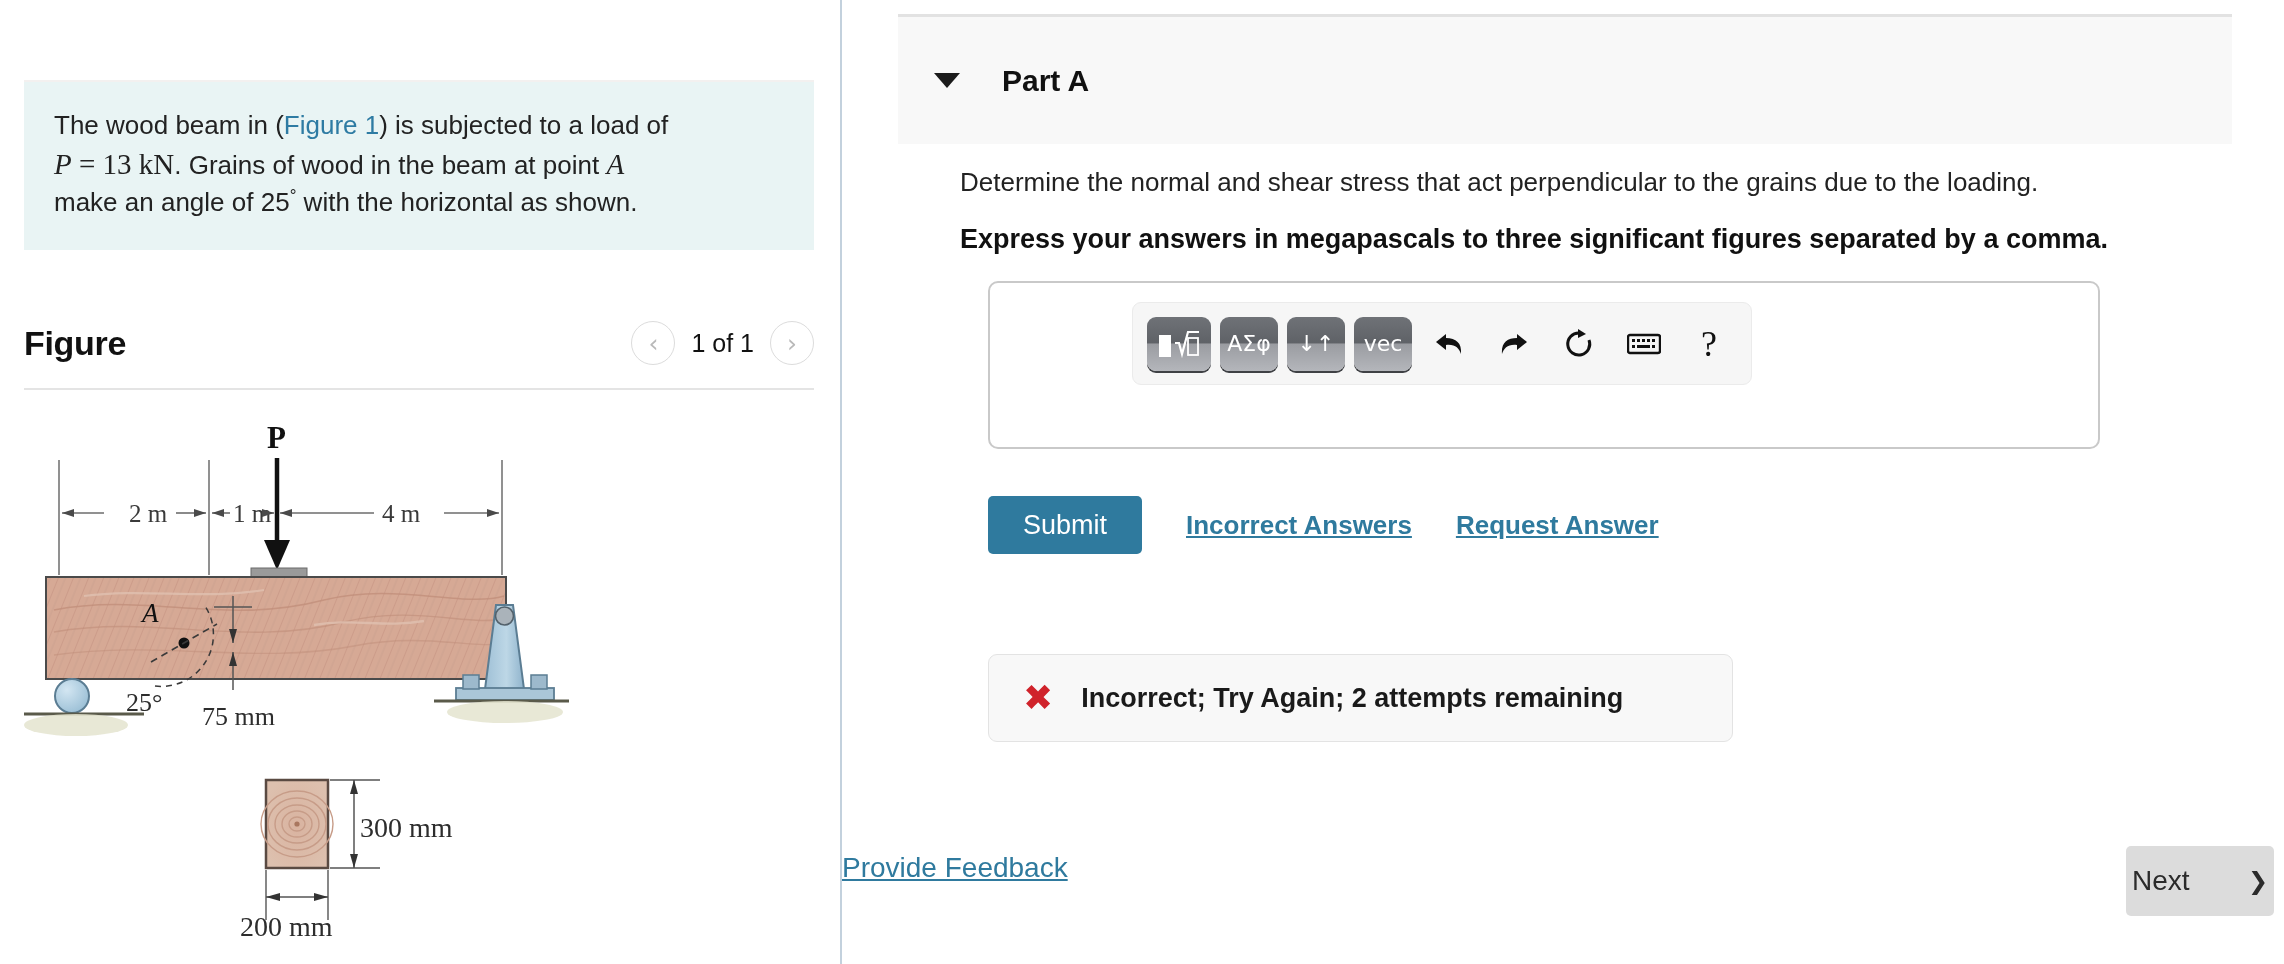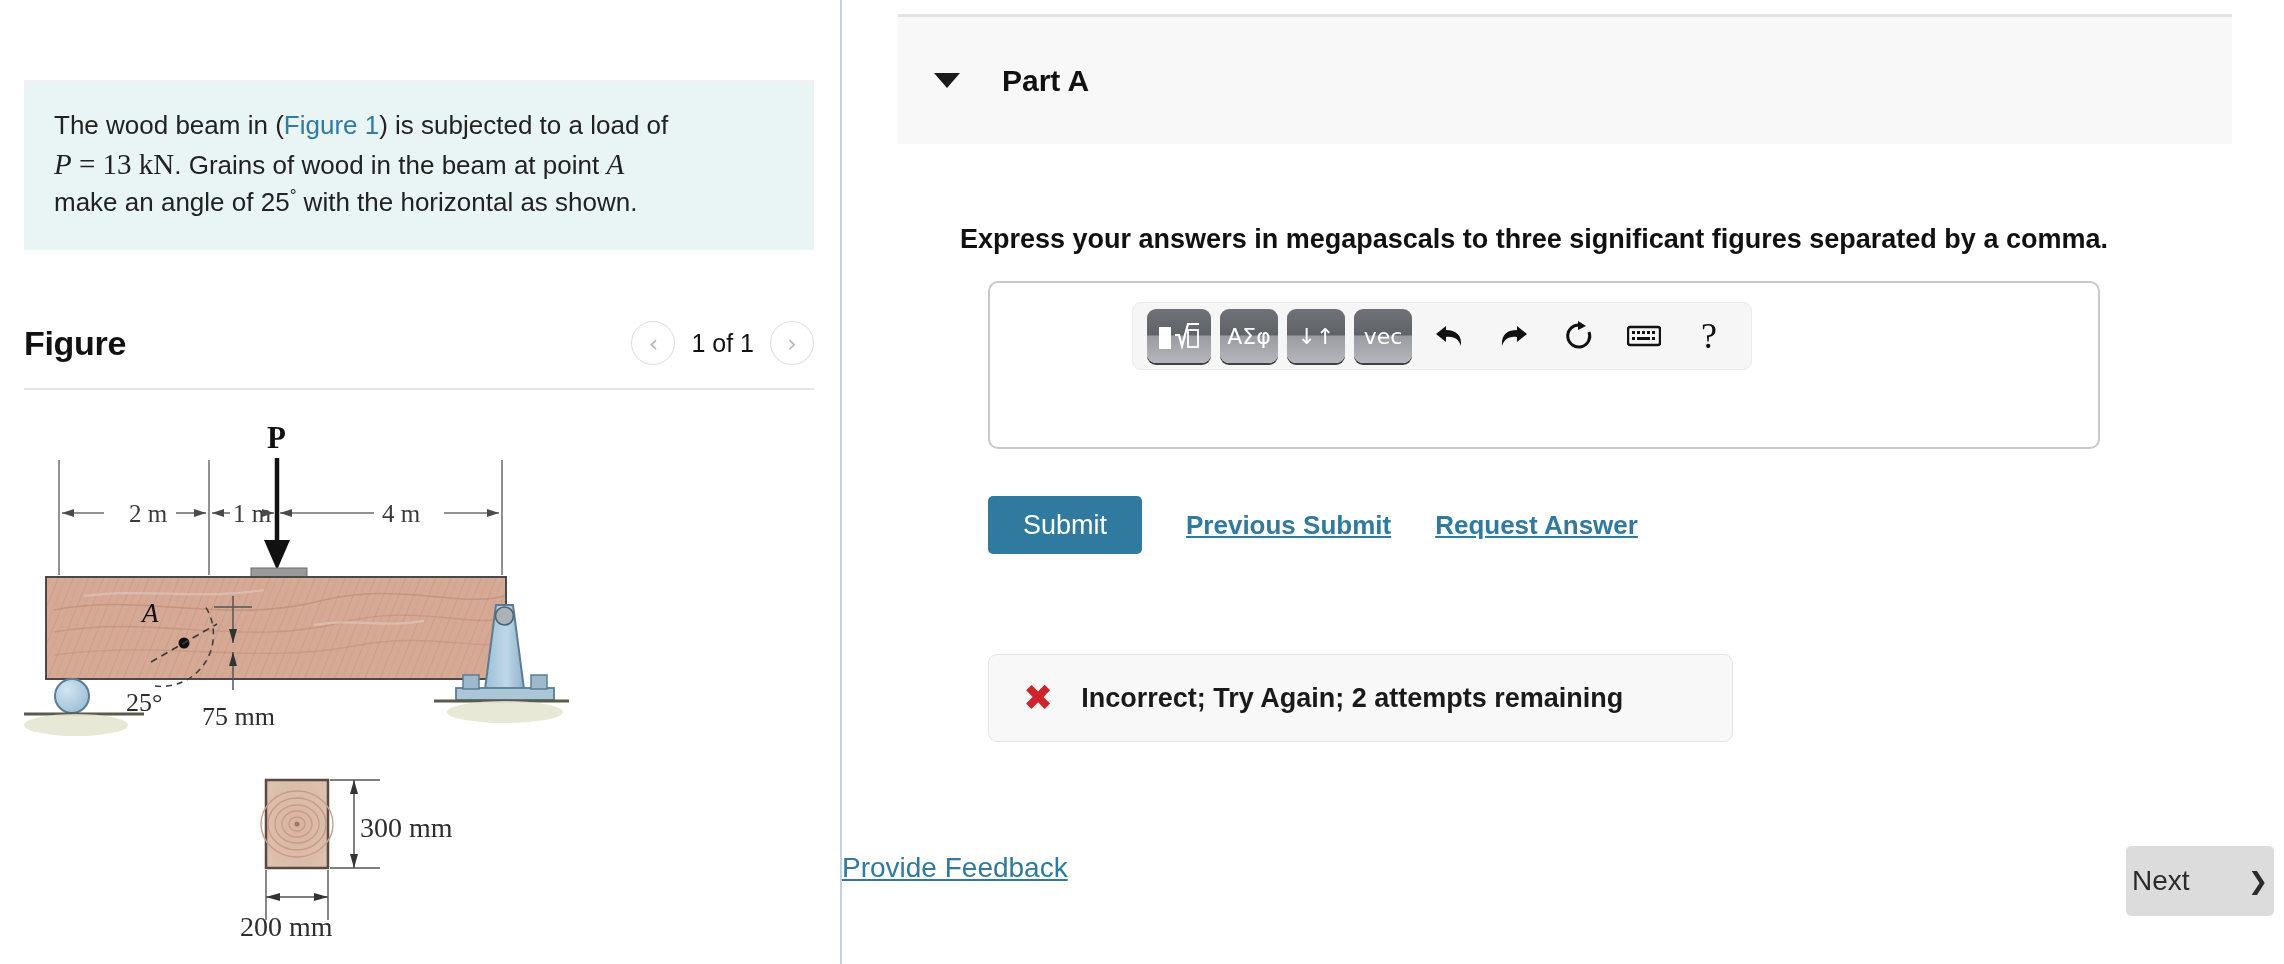--- a/index.html
+++ b/index.html
@@ -86,21 +86,21 @@
     position:absolute;left:118px;top:222px;width:1300px;
     font-size:27px;font-weight:bold;color:#111;line-height:1.3;
   }
 
   .answer-box{
     position:absolute;left:146px;top:281px;width:1112px;height:168px;
     border:2px solid #c9c9c9;border-radius:10px;background:#fff;
     box-sizing:border-box;
   }
   .mathbar{
-    position:absolute;left:142px;top:19px;width:620px;height:68px;
+    position:absolute;left:142px;top:19px;width:620px;height:83px;
     background:#f6f6f6;border:1px solid #ebebeb;border-radius:9px;
     display:flex;align-items:center;box-sizing:border-box;padding-left:14px;gap:9px;
   }
   .mbtn{
     width:64px;height:54px;border-radius:9px;
     background:linear-gradient(#6f7277 0%,#5f6267 48%,#9a9ca1 50%,#b4b6bb 100%);
     box-shadow:0 2px 0 #3f4145;
     display:flex;align-items:center;justify-content:center;
     color:#fff;cursor:pointer;
     font-family:"DejaVu Sans",sans-serif;font-size:26px;
@@ -320,20 +320,21 @@
 
   <div class="vdivider"></div>
 
   <div class="right-panel">
 
     <div class="part-header">
       <div class="caret"></div>
       <div class="part-label">Part A</div>
     </div>
 
+    <div class="q-text">Determine the normal and shear stress that act perpendicular to the grains due to the loading.</div>
     <div class="q-bold">Express your answers in megapascals to three significant figures separated by a comma.</div>
 
     <div class="answer-box">
 
       <div class="mathbar">
         <div class="mbtn">
           <svg width="42" height="34" viewBox="0 0 42 34">
             <rect x="1" y="8" width="12" height="22" fill="#ffffff"></rect>
             <path d="M17,16 L21,16 L24,27 L30,5 L41,5" fill="none" stroke="#ffffff" stroke-width="2.2"></path>
             <rect x="30" y="11" width="10" height="17" fill="none" stroke="#ffffff" stroke-width="1.8"></rect>
@@ -374,21 +375,21 @@
           </svg>
         </div>
         <div class="plainicon help">?</div>
       </div>
 
 
     </div>
 
     <div class="action-row">
       <button class="submit-btn">Submit</button>
-      <span class="link">Previous Submit</span>
+      <span class="link">Incorrect Answers</span>
       <span class="link">Request Answer</span>
     </div>
 
     <div class="feedback-box">
       <span class="xmark">✖</span>
       <span class="feedback-text">Incorrect; Try Again; 2 attempts remaining</span>
     </div>
 
     <div class="bottom-row">
       <span class="feedback-link">Provide Feedback</span>

